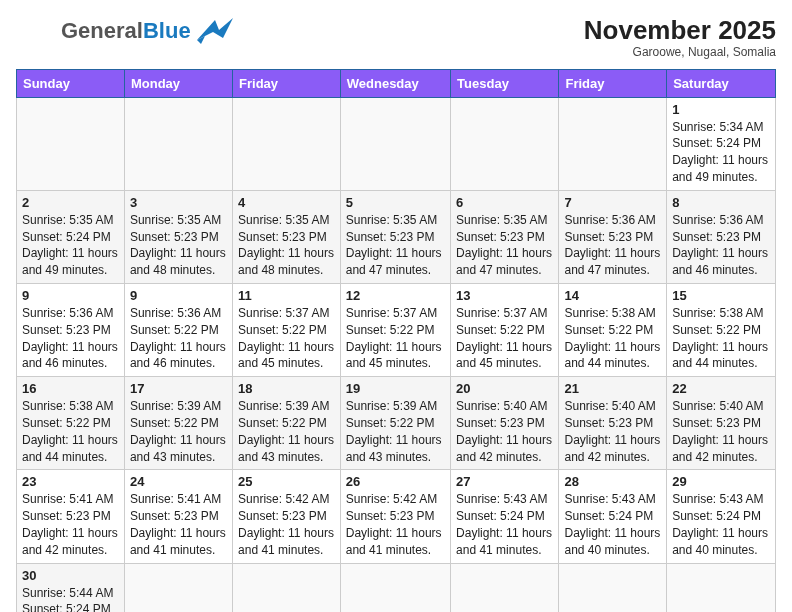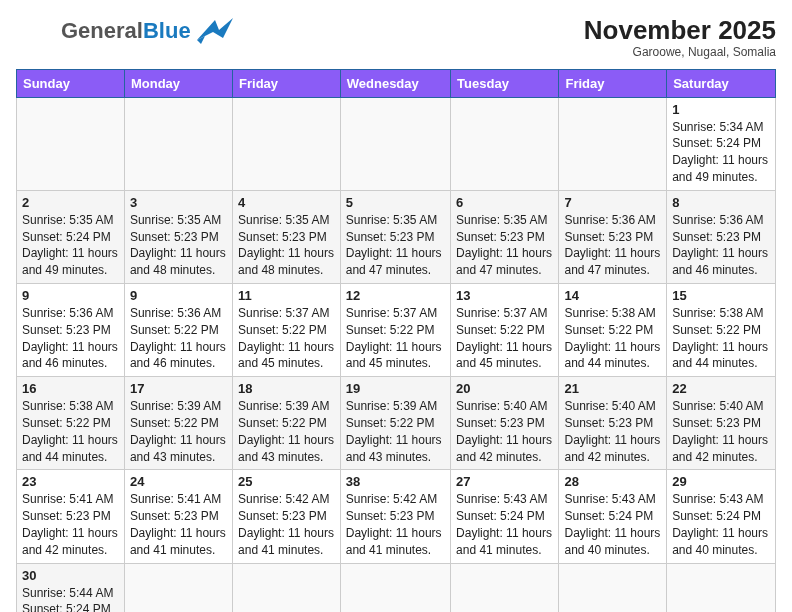--- a/index.html
+++ b/index.html
@@ -234,21 +234,21 @@
       </td>
       <td>
         <span class="day-number">24</span>
         <span class="day-info">Sunrise: 5:41 AM<br>Sunset: 5:23 PM<br>Daylight: 11 hours<br>and 41 minutes.</span>
       </td>
       <td>
         <span class="day-number">25</span>
         <span class="day-info">Sunrise: 5:42 AM<br>Sunset: 5:23 PM<br>Daylight: 11 hours<br>and 41 minutes.</span>
       </td>
       <td>
-        <span class="day-number">38</span>
+        <span class="day-number">26</span>
         <span class="day-info">Sunrise: 5:42 AM<br>Sunset: 5:23 PM<br>Daylight: 11 hours<br>and 41 minutes.</span>
       </td>
       <td>
         <span class="day-number">27</span>
         <span class="day-info">Sunrise: 5:43 AM<br>Sunset: 5:24 PM<br>Daylight: 11 hours<br>and 41 minutes.</span>
       </td>
       <td>
         <span class="day-number">28</span>
         <span class="day-info">Sunrise: 5:43 AM<br>Sunset: 5:24 PM<br>Daylight: 11 hours<br>and 40 minutes.</span>
       </td>

